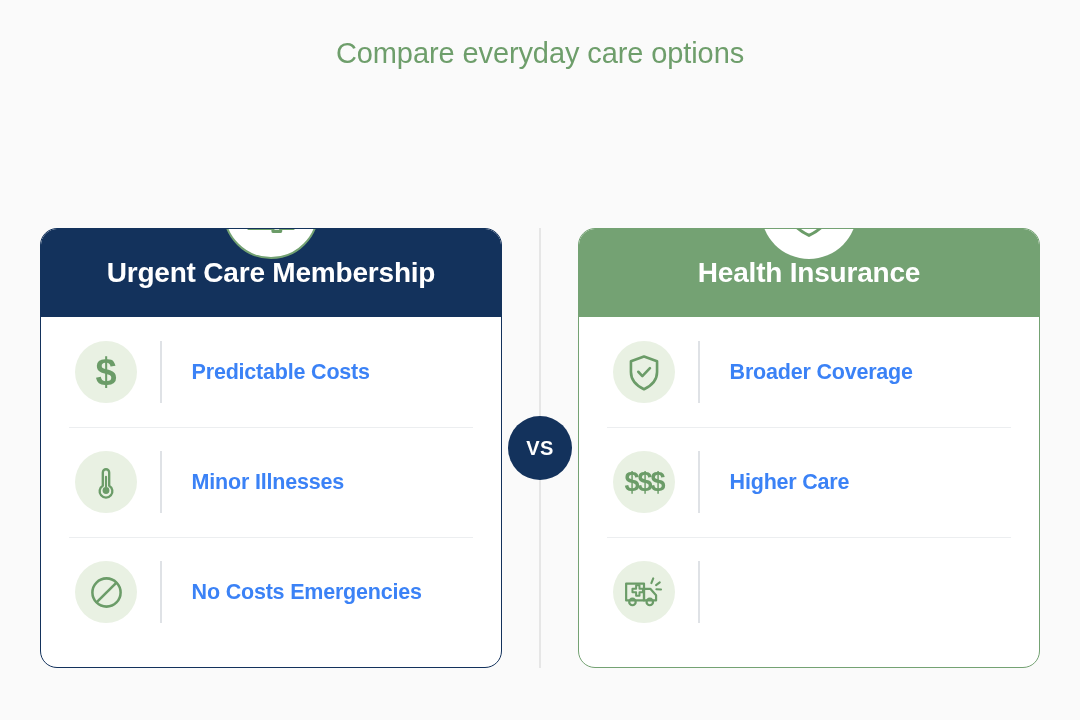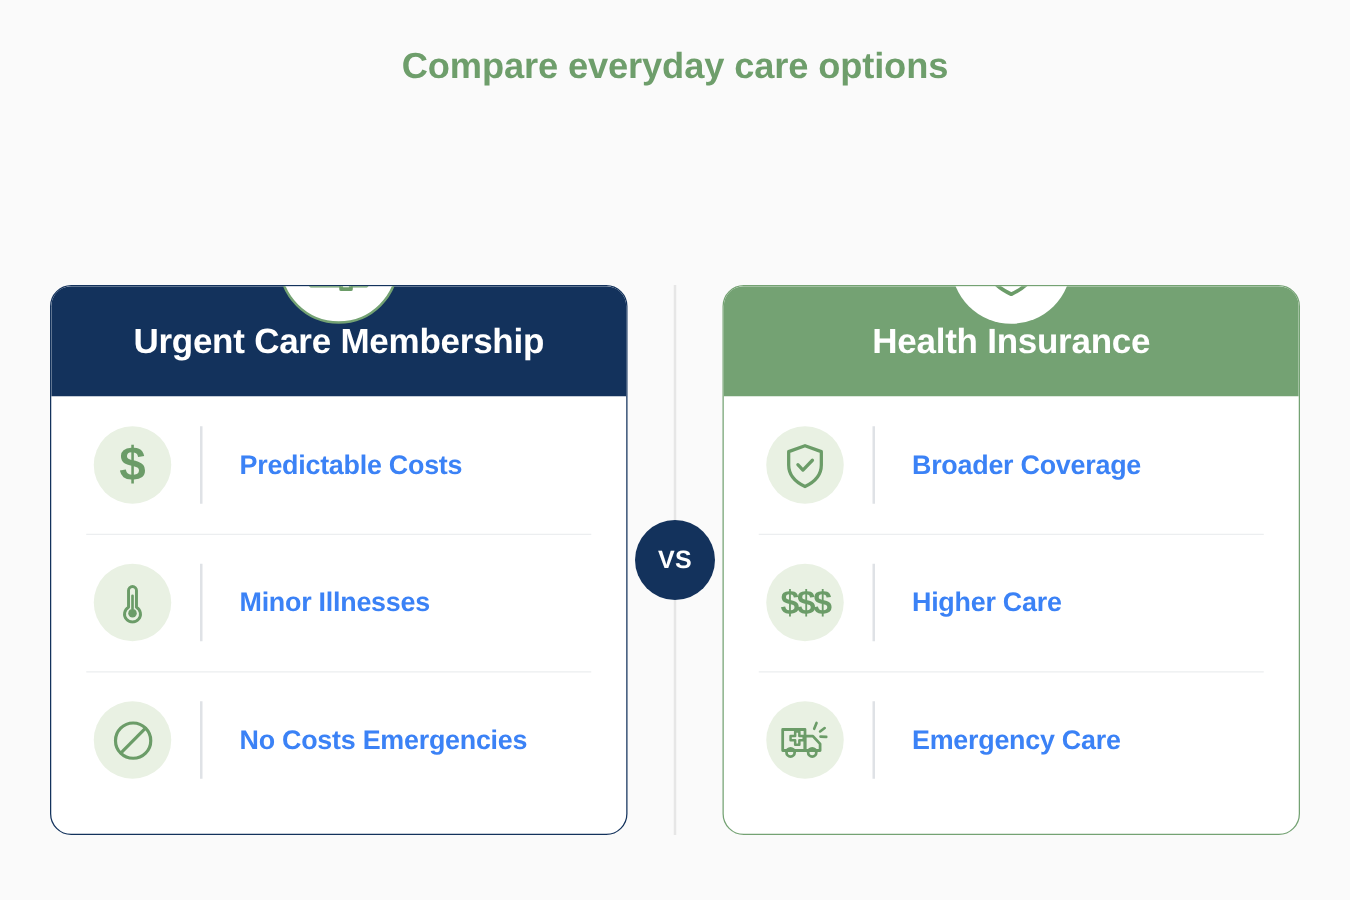--- a/index.html
+++ b/index.html
@@ -29,21 +29,21 @@
     font-size: 57px;
     font-weight: bold;
     color: #13325c;
     letter-spacing: -0.5px;
     line-height: 1.08;
   }
 
   .page-subtitle {
     margin-top: 9px;
     font-size: 29px;
-    font-weight: bold;
+    font-weight: normal;
     color: #6e9e6b;
     letter-spacing: -0.1px;
   }
 
   
   .compare-area {
     position: absolute;
     top: 228px;
     left: 40px;
     width: 1000px;
@@ -290,19 +290,18 @@
           <svg width="42" height="42" viewBox="0 0 40 34" fill="none" stroke="#6b9c68" stroke-width="2.1" stroke-linecap="round" stroke-linejoin="round">
             <path d="M3 9h17v16H3z"></path>
             <path d="M20 14h6l5.5 6V25H20z"></path>
             <circle cx="9" cy="26.5" r="3.1"></circle>
             <circle cx="25.5" cy="26.5" r="3.1"></circle>
             <path d="M9 14h3.5v-3.5h3.2V14h3.3v3.2h-3.3v3.4h-3.2v-3.4H9z" stroke-width="1.9"></path>
             <path d="M27 8.5 28.8 4M31.5 10.5l3.5-2.6M31.8 14.4l4.4.2" stroke-width="2"></path>
           </svg>
         </div>
         <div class="feature-divider"></div>
-        <span class="feature-label">Emergency Care</span>
       </div>
 
     </div>
   </div>
 
 </div>
 
 </body></html>

